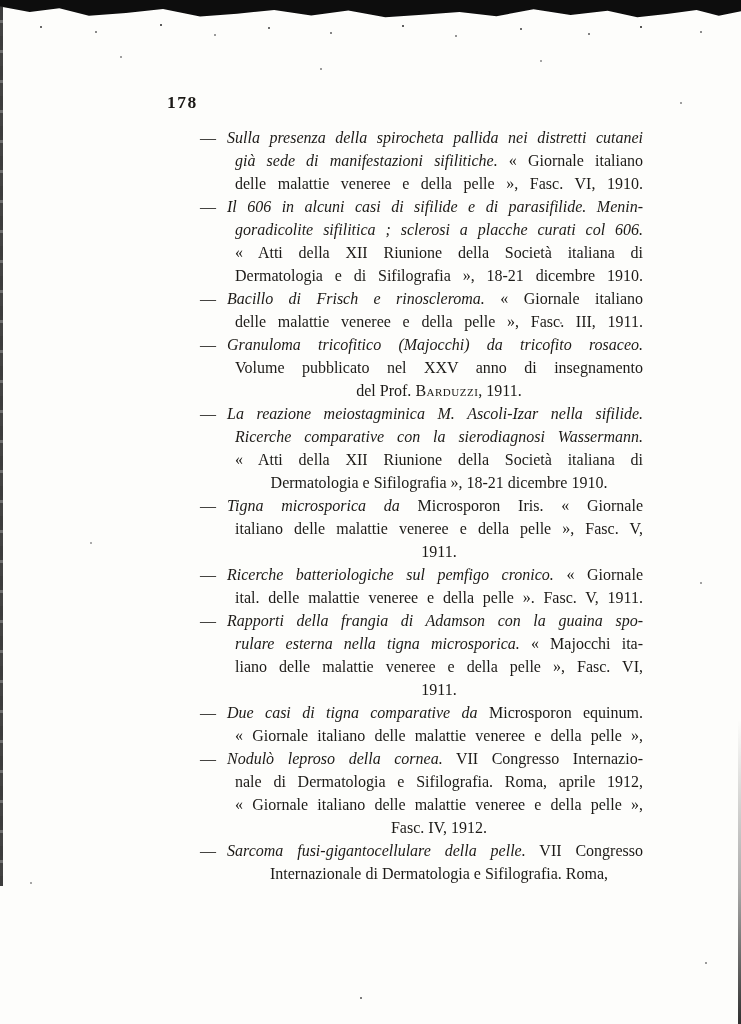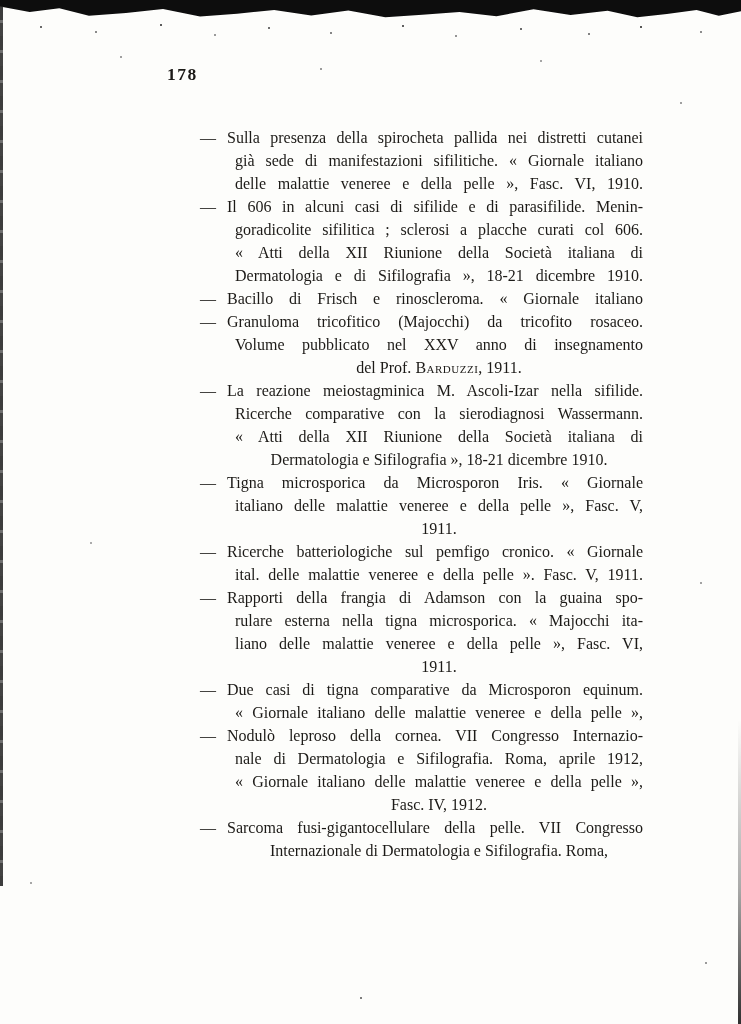--- a/index.html
+++ b/index.html
@@ -33,41 +33,41 @@
   .specks{position:absolute;top:22px;left:0;width:2px;height:2px;background:transparent;
     box-shadow:
       40px 4px #6a6a6a, 95px 9px #8a8a8a, 160px 2px #5c5c5c, 214px 12px #9a9a9a,
       268px 5px #6f6f6f, 330px 10px #858585, 402px 3px #5f5f5f, 455px 13px #949494,
       520px 6px #6b6b6b, 588px 11px #828282, 640px 4px #575757, 700px 9px #8d8d8d,
       120px 34px #a0a0a0, 320px 46px #9b9b9b, 540px 38px #a5a5a5, 680px 80px #9f9f9f,
       560px 300px #a8a8a8, 90px 520px #ababab, 700px 560px #a2a2a2, 360px 975px #7d7d7d,
       705px 940px #9a9a9a, 30px 860px #a6a6a6;
   }
   .page-number{
-    position:absolute;left:167px;top:64px;
+    position:absolute;left:167px;top:92px;
     font-size:17.5px;letter-spacing:1.5px;font-weight:bold;
   }
   .biblio{
     position:absolute;left:200px;top:126px;width:443px;
     font-size:16px;line-height:23px;
   }
   .entry{position:relative;}
   .entry .dash{
     position:absolute;left:0;top:0;width:24px;
     font-style:normal;
   }
   .line{
     text-align:center;
     white-space:normal;
     height:23px;
   }
   .line.first{padding-left:27px;}
   .line.cont{padding-left:35px;}
   .line.just{text-align:justify;text-align-last:justify;}
-  .it{margin-top:39px;}
+  .it{font-style:italic;margin-top:39px;}
   .sc{font-variant:small-caps;letter-spacing:.5px;}
 </style>
 </head>
 <body>
 
 <div class="page" style="--ink: #1c1a17; --paper: #fdfdfb; --edge: #0d0d0d;">
   <div class="scan-top"></div>
   <div class="scan-left"></div>
   <div class="scan-right"></div>
   <div class="specks"></div>
@@ -84,20 +84,21 @@
       <div class="entry">
         <span class="dash">—</span>
         <div class="line first just"><span class="it">Il 606 in alcuni casi di sifilide e di parasifilide. Menin-</span></div>
         <div class="line cont just"><span class="it">goradicolite sifilitica ; sclerosi a placche curati col 606.</span></div>
         <div class="line cont just"><span class="">« Atti della XII Riunione della Società italiana di</span></div>
         <div class="line cont just"><span class="">Dermatologia e di Sifilografia », 18-21 dicembre 1910.</span></div>
       </div>
       <div class="entry">
         <span class="dash">—</span>
         <div class="line first just"><span class="it">Bacillo di Frisch e rinoscleroma.</span><span class=""> « Giornale italiano</span></div>
+        <div class="line cont just"><span class="">delle malattie veneree e della pelle », Fasc. III, 1911.</span></div>
       </div>
       <div class="entry">
         <span class="dash">—</span>
         <div class="line first just"><span class="it">Granuloma tricofitico (Majocchi) da tricofito rosaceo.</span></div>
         <div class="line cont just"><span class="">Volume pubblicato nel XXV anno di insegnamento</span></div>
         <div class="line cont"><span class="">del Prof. </span><span class=" sc">Barduzzi</span><span class="">, 1911.</span></div>
       </div>
       <div class="entry">
         <span class="dash">—</span>
         <div class="line first just"><span class="it">La reazione meiostagminica M. Ascoli-Izar nella sifilide.</span></div>

